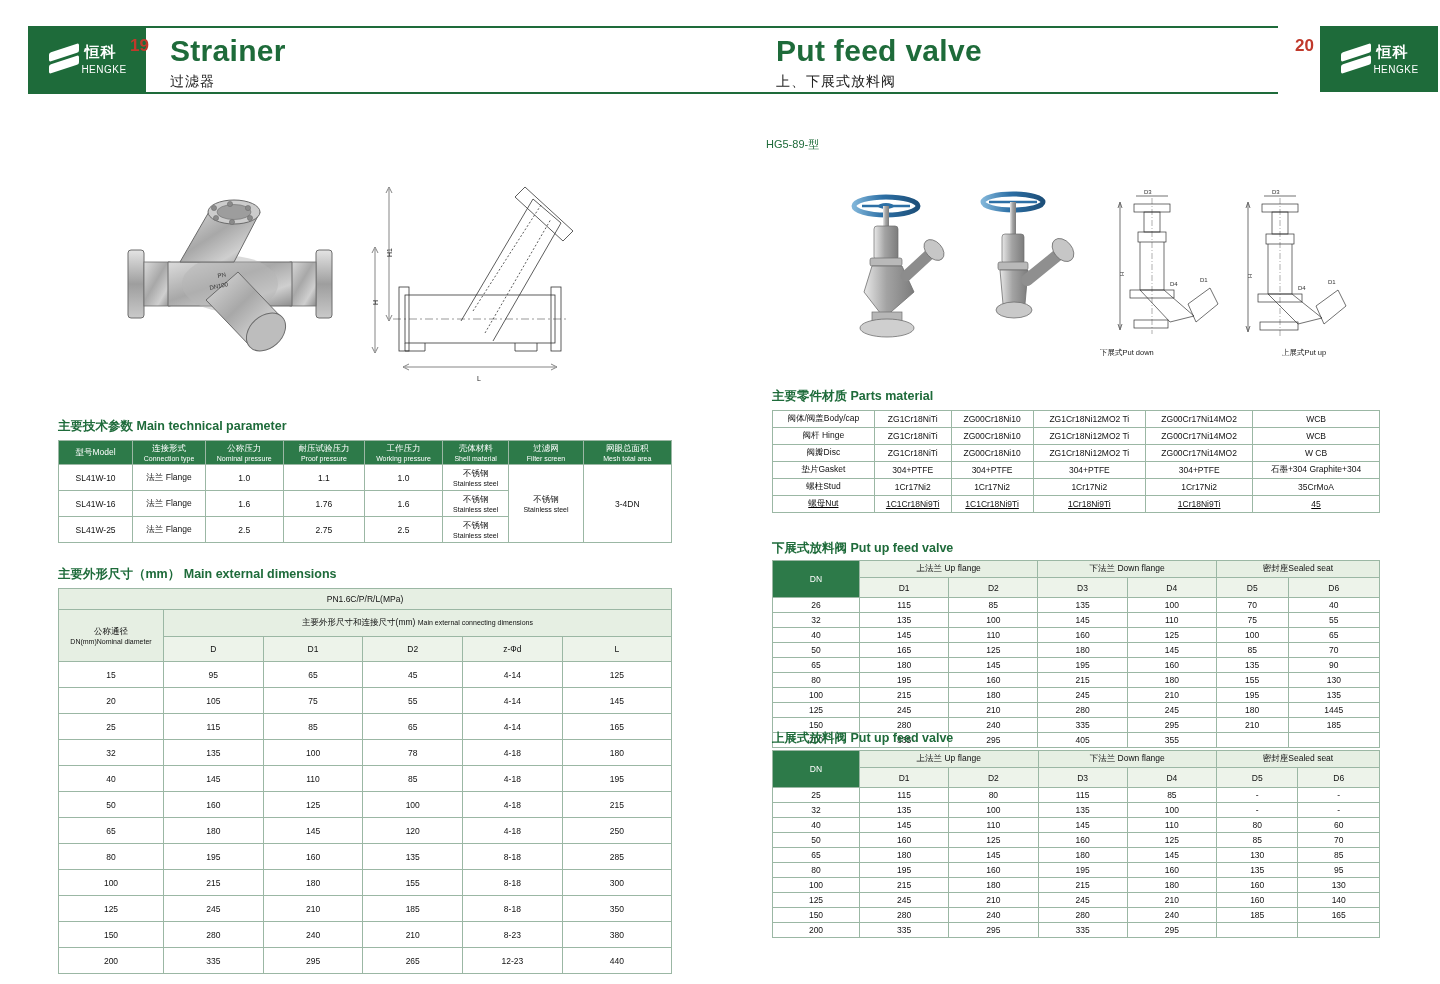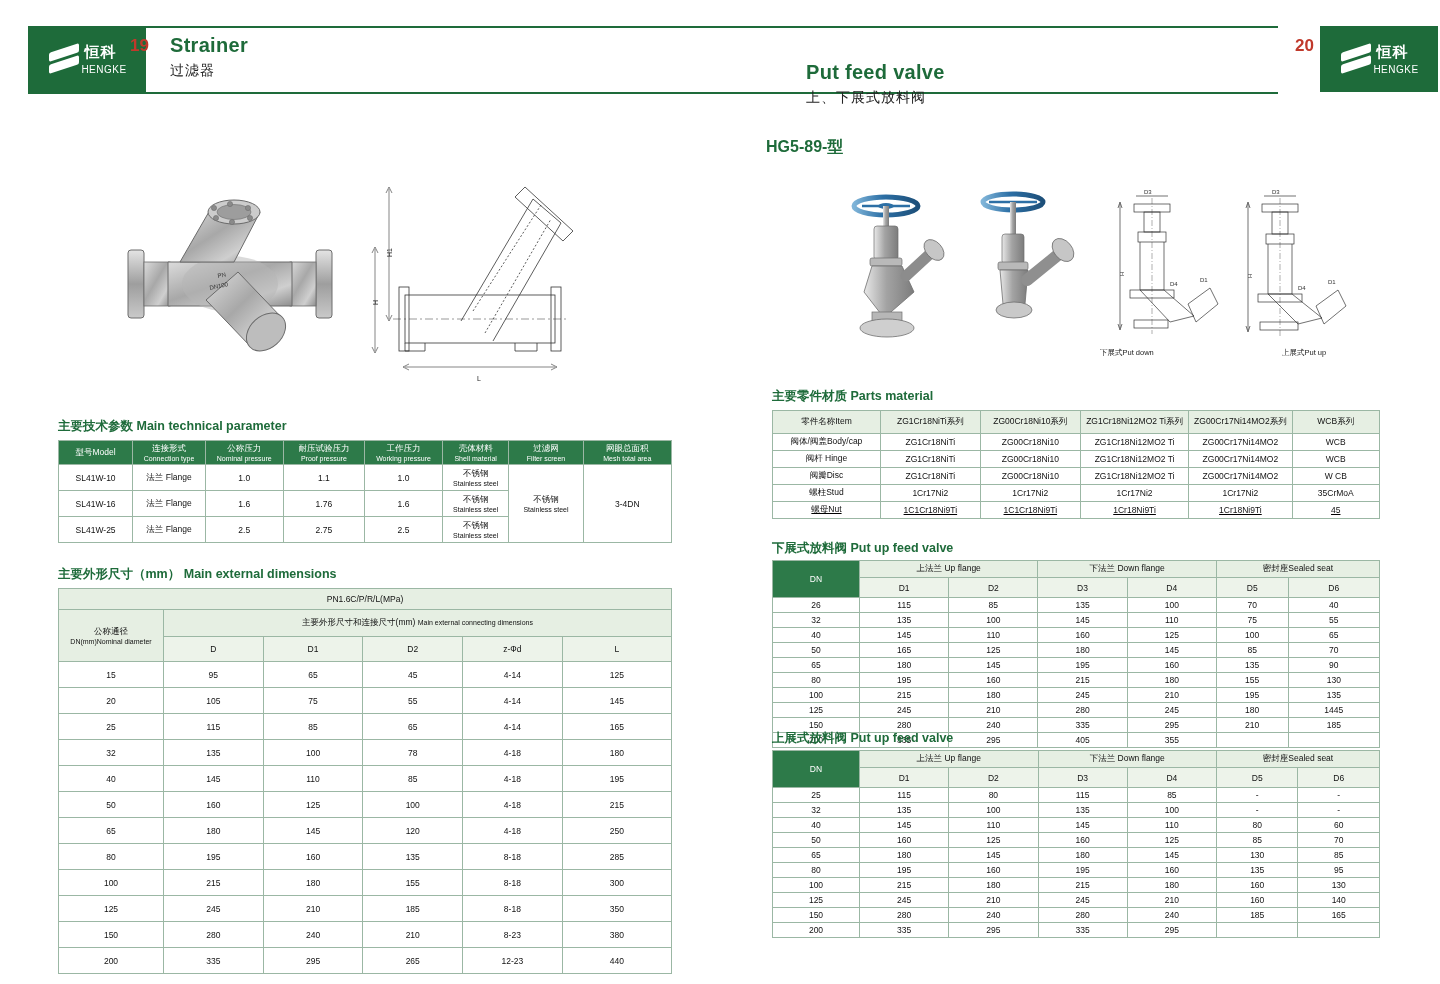--- a/index.html
+++ b/index.html
@@ -14,24 +14,24 @@
   .logo-cn{color:#fff;font-size:15px;font-weight:bold;margin-left:3px;letter-spacing:1px;}
   .logo-en{color:#fff;font-size:10px;letter-spacing:.5px;margin-top:2px;}
   .logo-stack{display:flex;flex-direction:column;justify-content:center;}
   .logo-row{display:flex;align-items:center;}
 
   .pagenum{position:absolute;font-size:17px;font-weight:bold;color:#c0392b;}
   .pagenum.l{left:130px;top:36px;}
   .pagenum.r{left:1295px;top:36px;}
 
   .title-block{position:absolute;top:34px;}
-  .title-block .en{font-size:20px;font-weight:bold;color:#1e6b3a;letter-spacing:.3px;}
+  .title-block .en{font-size:30px;font-weight:bold;color:#1e6b3a;letter-spacing:.3px;}
   .title-block .cn{font-size:14px;color:#222;margin-top:5px;letter-spacing:1px;}
   .title-left{left:170px;}
-  .title-right{left:806px;margin-top:27px;}
+  .title-right{left:776px;}
 
   .hdr-rule{position:absolute;left:28px;top:92px;width:1250px;height:2px;background:#1e6b3a;}
   .hdr-line-top{position:absolute;left:146px;top:26px;width:1132px;height:2px;background:#1e6b3a;}
 
   
   .sec-h{position:absolute;font-size:12.5px;font-weight:bold;color:#1e6b3a;}
   .sec-h .cn{color:#1e6b3a;}
   .sec-h .en{color:#1e6b3a;}
 
   
@@ -43,21 +43,21 @@
   .hd-light2{background:#edf3ea;}
   .sub{font-size:7px;display:block;}
 
   
   .draw{position:absolute;}
   svg{display:block;}
   .tiny{font-size:6px;fill:#333;font-family:"Liberation Sans",sans-serif;}
   .tiny2{font-size:7px;fill:#222;font-family:"Liberation Sans",sans-serif;}
 
   .cap{position:absolute;font-size:7.5px;color:#222;}
-  .model-code{position:absolute;font-size:16px;font-weight:bold;color:#1e6b3a;}
+  .model-code{position:absolute;font-size:11px;font-weight:normal;color:#1e6b3a;}
 </style>
 </head>
 <body>
 
 <div class="page">
 
   <div class="hdr-line-top"></div>
   <div class="hdr-rule"></div>
 
   <div class="logo-box l">
@@ -462,29 +462,20 @@
   <div class="cap" style="left:1100px;top:348px;text-align:right;">下展式Put down</div>
   <div class="cap" style="left:1235px;top:348px;margin-left:47px;">上展式Put up</div>
 
   <div class="sec-h" style="left:772px;top:388px;">
     <span class="cn">主要零件材质</span>
     <span class="en">Parts material</span>
   </div>
 
   <table class="tbl" style="left:772px;top:410px;width:608px;">
     <tbody>
-        <tr>
-      <td class="hd-light" style="width:110px;height:18px;">
-        <span>零件名称</span><span>Item</span></td>
-      <td class="hd-light" style="width:100px;">ZG1Cr18NiTi系列</td>
-      <td class="hd-light" style="width:100px;">ZG00Cr18Ni10系列</td>
-      <td class="hd-light" style="width:108px;">ZG1Cr18Ni12MO2 Ti系列</td>
-      <td class="hd-light" style="width:102px;">ZG00Cr17Ni14MO2系列</td>
-      <td class="hd-light" style="width:88px;">WCB系列</td>
-    </tr>
     <tr style="height:17px;">
           <td>阀体/阀盖Body/cap</td>
           <td>ZG1Cr18NiTi</td>
           <td>ZG00Cr18Ni10</td>
           <td>ZG1Cr18Ni12MO2 Ti</td>
           <td>ZG00Cr17Ni14MO2</td>
           <td>WCB</td>
         </tr>
     <tr style="height:17px;">
           <td>阀杆 Hinge</td>
@@ -494,20 +485,28 @@
           <td>ZG00Cr17Ni14MO2</td>
           <td>WCB</td>
         </tr>
     <tr style="height:17px;">
           <td>阀瓣Disc</td>
           <td>ZG1Cr18NiTi</td>
           <td>ZG00Cr18Ni10</td>
           <td>ZG1Cr18Ni12MO2 Ti</td>
           <td>ZG00Cr17Ni14MO2</td>
           <td>W CB</td>
+        </tr>
+    <tr style="height:17px;">
+          <td>垫片Gasket</td>
+          <td>304+PTFE</td>
+          <td>304+PTFE</td>
+          <td>304+PTFE</td>
+          <td>304+PTFE</td>
+          <td>石墨+304 Graphite+304</td>
         </tr>
     <tr style="height:17px;">
           <td>螺柱Stud</td>
           <td>1Cr17Ni2</td>
           <td>1Cr17Ni2</td>
           <td>1Cr17Ni2</td>
           <td>1Cr17Ni2</td>
           <td>35CrMoA</td>
         </tr>
     <tr style="height:17px;text-decoration:underline;">

